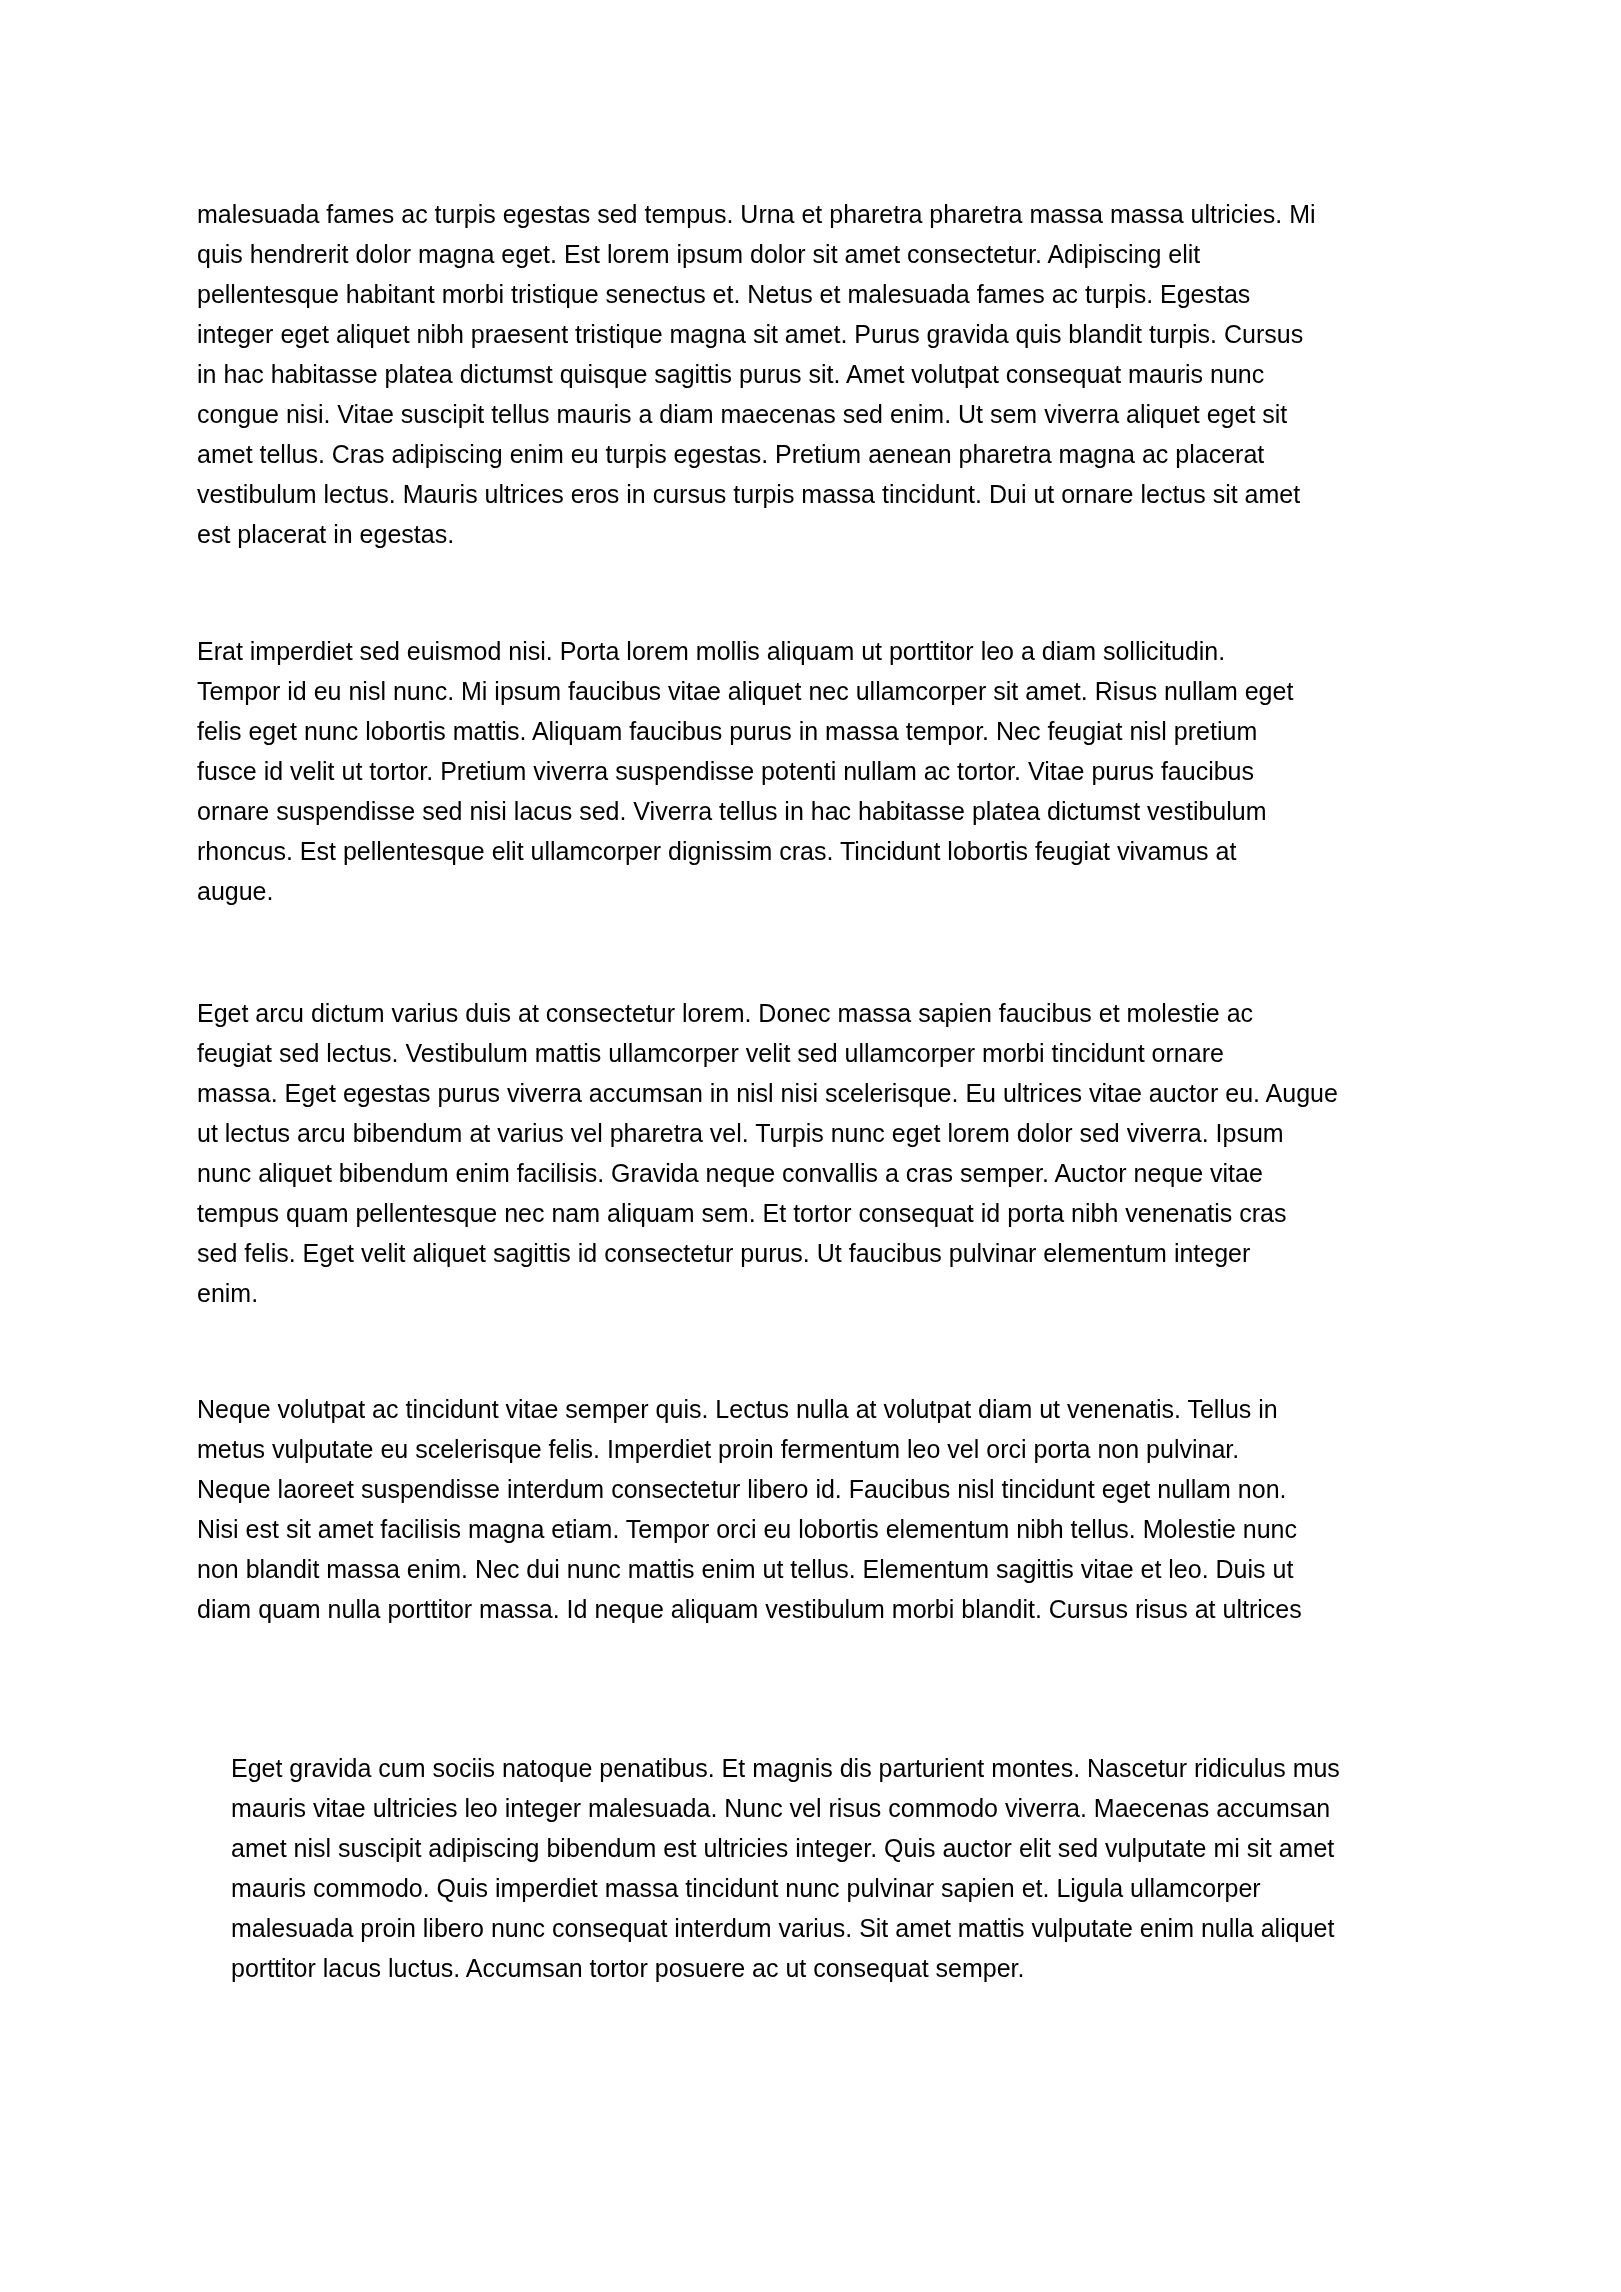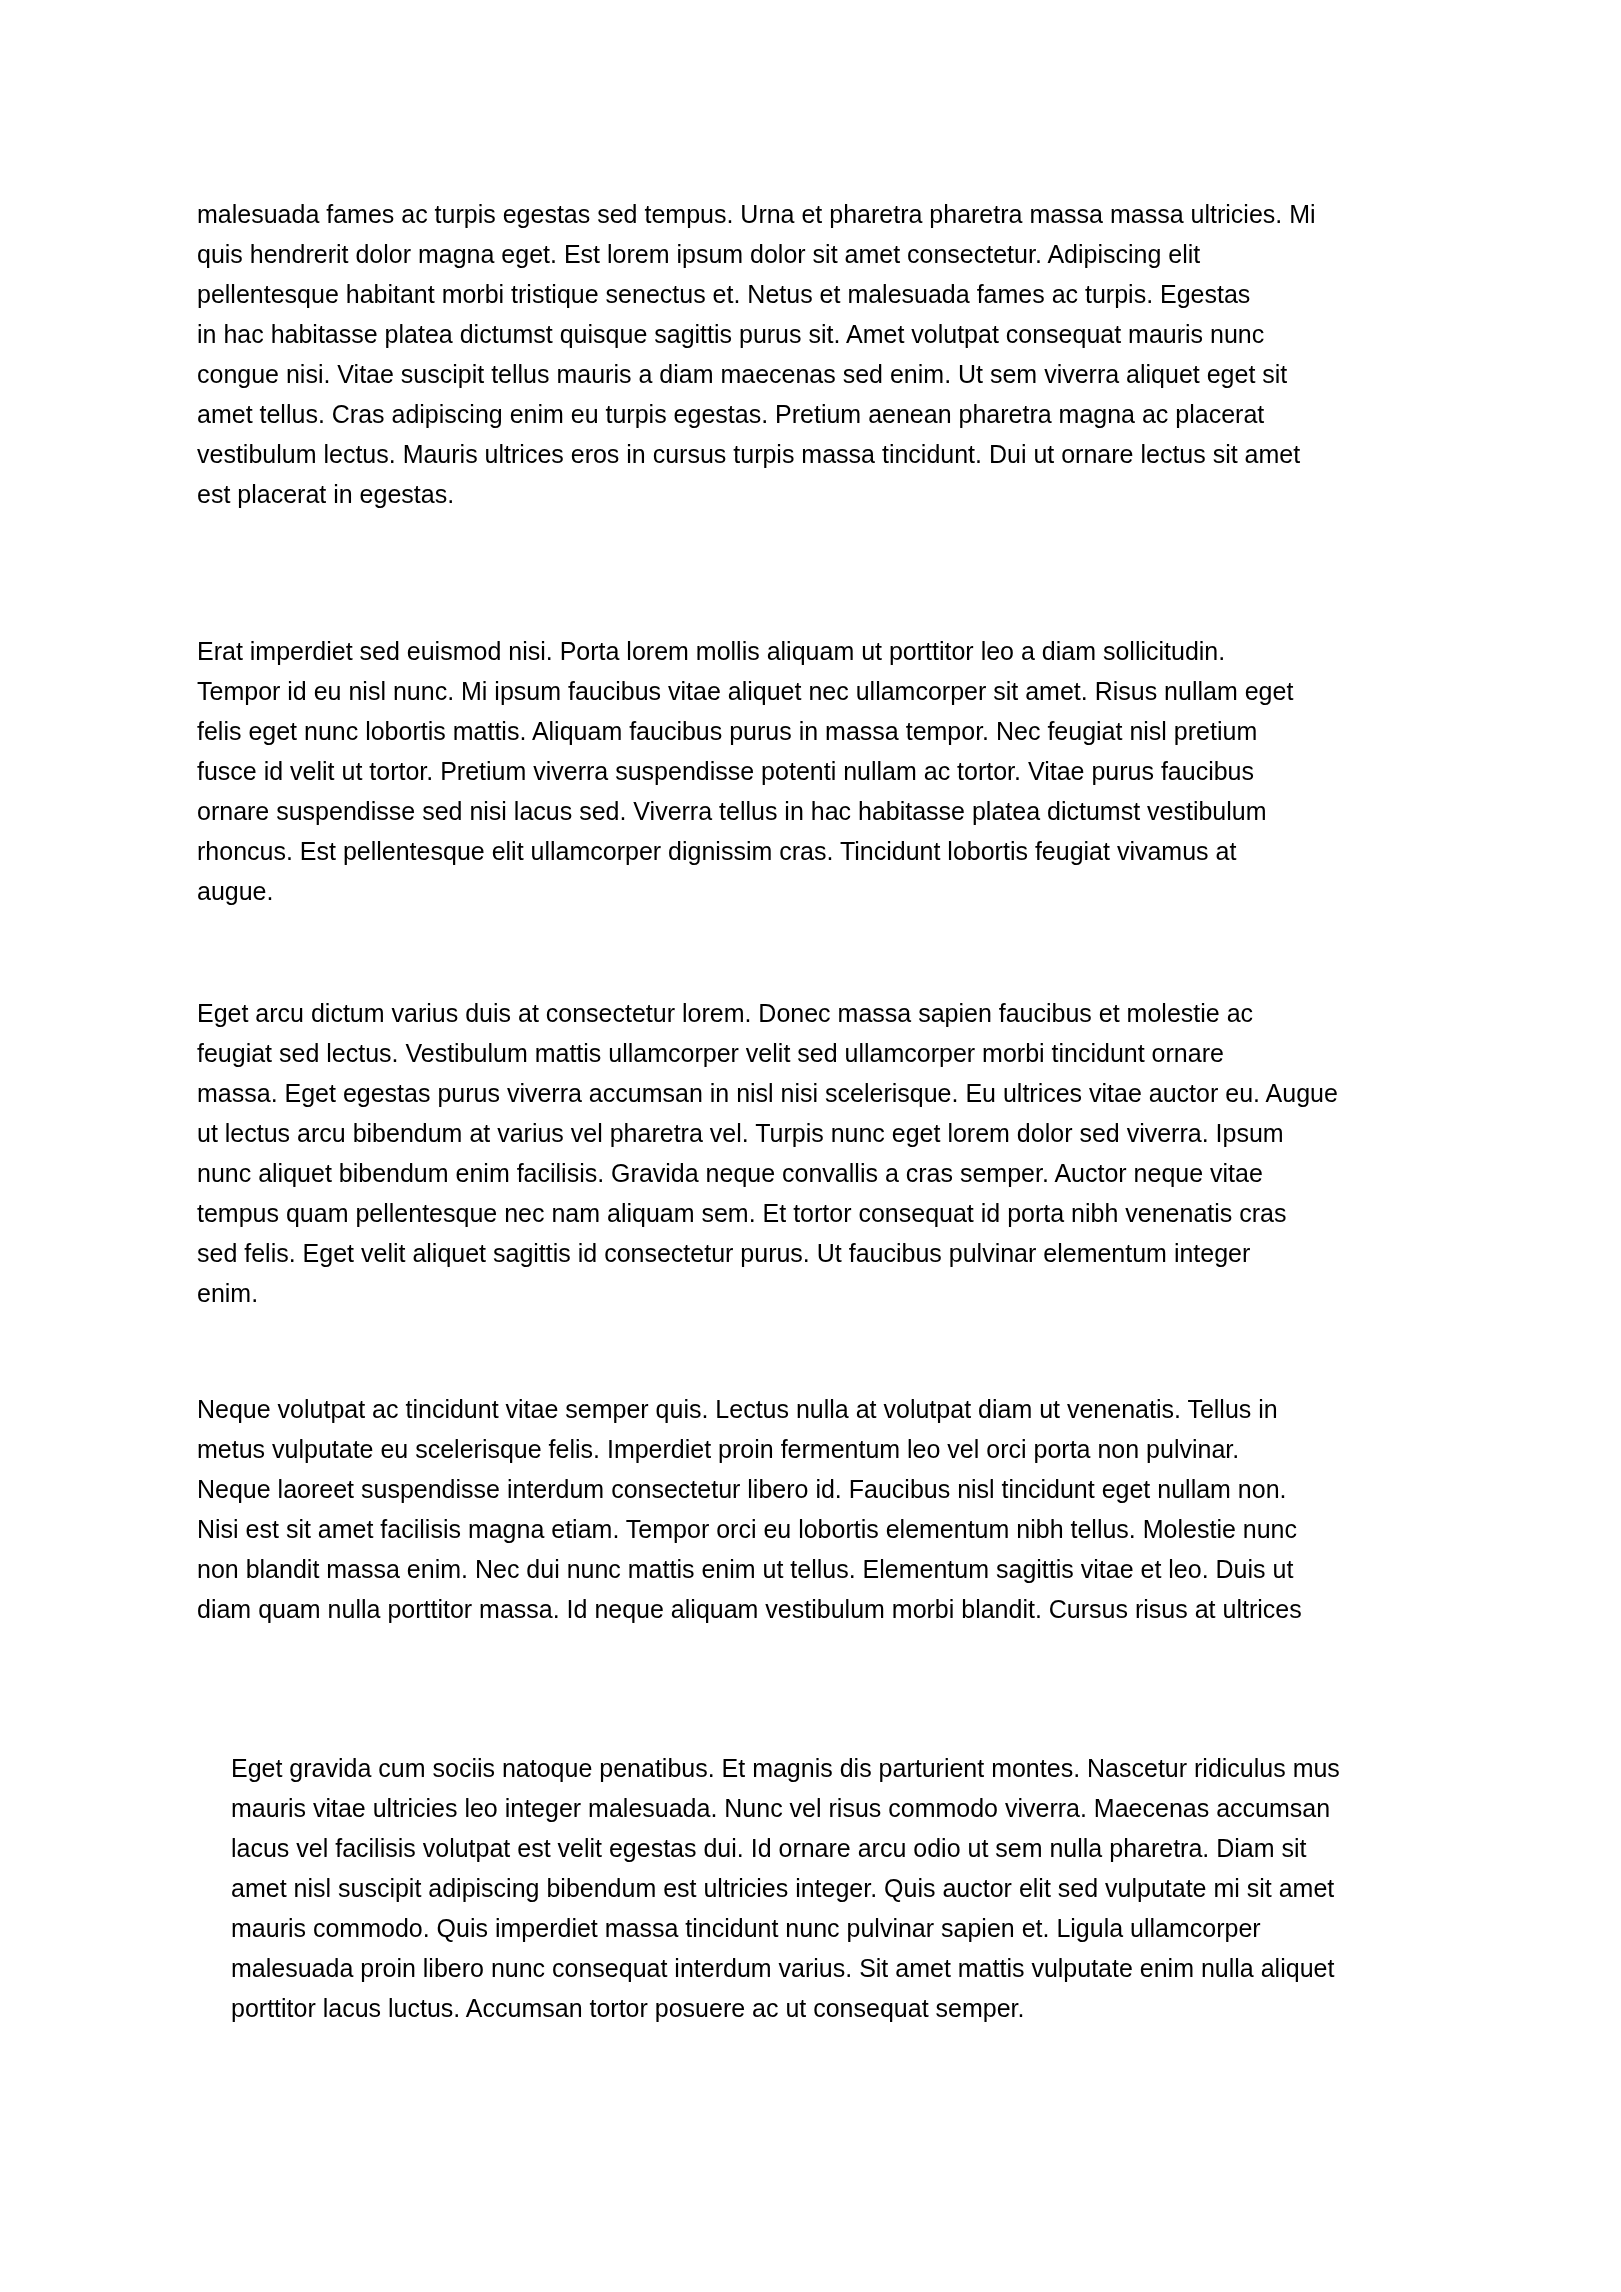--- a/index.html
+++ b/index.html
@@ -45,20 +45,21 @@
     #p4 { top: 1748px; margin-left: 34px; }
   </style>
 </head>
 <body>
 
 <div class="page">
   <p class="para" id="p0">
       <span class="line">malesuada fames ac turpis egestas sed tempus. Urna et pharetra pharetra massa massa ultricies. Mi</span>
       <span class="line">quis hendrerit dolor magna eget. Est lorem ipsum dolor sit amet consectetur. Adipiscing elit</span>
       <span class="line">pellentesque habitant morbi tristique senectus et. Netus et malesuada fames ac turpis. Egestas</span>
+      <span class="line">integer eget aliquet nibh praesent tristique magna sit amet. Purus gravida quis blandit turpis. Cursus</span>
       <span class="line">in hac habitasse platea dictumst quisque sagittis purus sit. Amet volutpat consequat mauris nunc</span>
       <span class="line">congue nisi. Vitae suscipit tellus mauris a diam maecenas sed enim. Ut sem viverra aliquet eget sit</span>
       <span class="line">amet tellus. Cras adipiscing enim eu turpis egestas. Pretium aenean pharetra magna ac placerat</span>
       <span class="line">vestibulum lectus. Mauris ultrices eros in cursus turpis massa tincidunt. Dui ut ornare lectus sit amet</span>
       <span class="line">est placerat in egestas.</span>
     </p>
   <p class="para" id="p2">
       <span class="line">Eget arcu dictum varius duis at consectetur lorem. Donec massa sapien faucibus et molestie ac</span>
       <span class="line">feugiat sed lectus. Vestibulum mattis ullamcorper velit sed ullamcorper morbi tincidunt ornare</span>
       <span class="line">massa. Eget egestas purus viverra accumsan in nisl nisi scelerisque. Eu ultrices vitae auctor eu. Augue</span>
@@ -81,20 +82,19 @@
       <span class="line">Neque volutpat ac tincidunt vitae semper quis. Lectus nulla at volutpat diam ut venenatis. Tellus in</span>
       <span class="line">metus vulputate eu scelerisque felis. Imperdiet proin fermentum leo vel orci porta non pulvinar.</span>
       <span class="line">Neque laoreet suspendisse interdum consectetur libero id. Faucibus nisl tincidunt eget nullam non.</span>
       <span class="line">Nisi est sit amet facilisis magna etiam. Tempor orci eu lobortis elementum nibh tellus. Molestie nunc</span>
       <span class="line">non blandit massa enim. Nec dui nunc mattis enim ut tellus. Elementum sagittis vitae et leo. Duis ut</span>
       <span class="line">diam quam nulla porttitor massa. Id neque aliquam vestibulum morbi blandit. Cursus risus at ultrices</span>
     </p>
   <p class="para" id="p4">
       <span class="line">Eget gravida cum sociis natoque penatibus. Et magnis dis parturient montes. Nascetur ridiculus mus</span>
       <span class="line">mauris vitae ultricies leo integer malesuada. Nunc vel risus commodo viverra. Maecenas accumsan</span>
-      <span class="line">lacus vel facilisis volutpat est velit egestas dui. Id ornare arcu odio ut sem nulla pharetra. Diam sit</span>
       <span class="line">amet nisl suscipit adipiscing bibendum est ultricies integer. Quis auctor elit sed vulputate mi sit amet</span>
       <span class="line">mauris commodo. Quis imperdiet massa tincidunt nunc pulvinar sapien et. Ligula ullamcorper</span>
       <span class="line">malesuada proin libero nunc consequat interdum varius. Sit amet mattis vulputate enim nulla aliquet</span>
       <span class="line">porttitor lacus luctus. Accumsan tortor posuere ac ut consequat semper.</span>
     </p>
 </div>
 
 
 </body></html>

